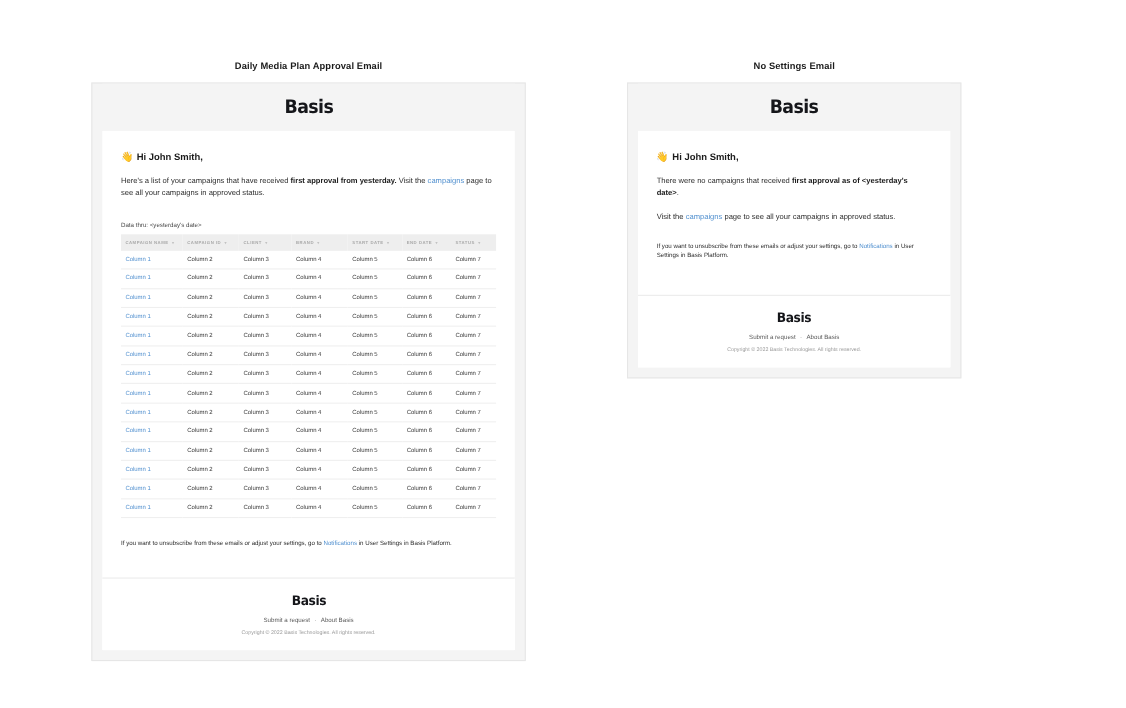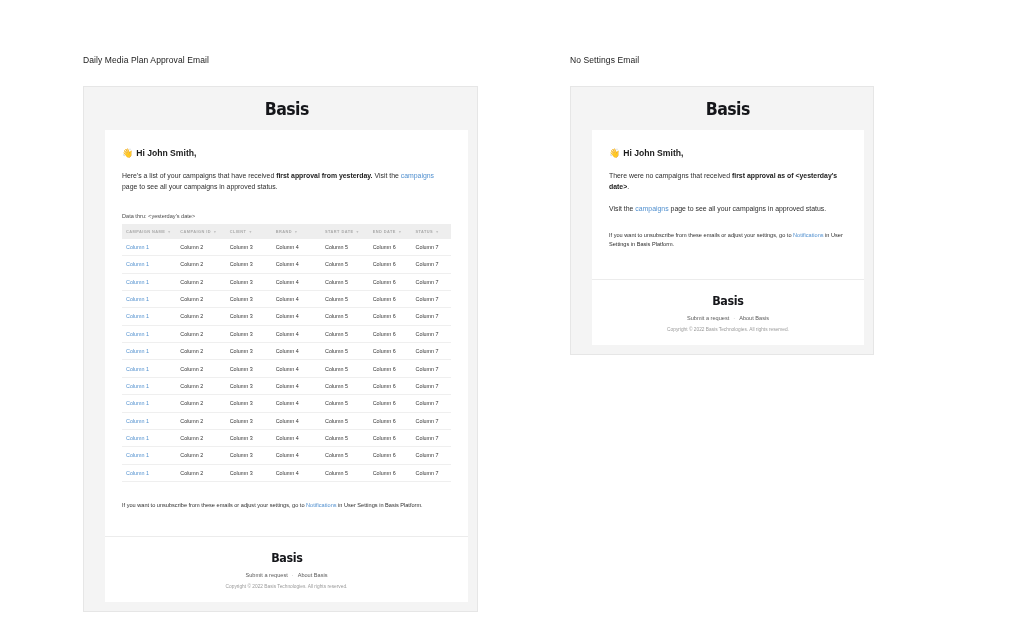--- a/index.html
+++ b/index.html
@@ -20,33 +20,34 @@
 
   
   .email-col {
     position: absolute;
     top: 0;
   }
   .email-col.left  { left: 83px;  width: 395px; }
   .email-col.right { left: 570px; width: 304px; }
 
   .col-title {
+    text-align: center;
     font-size: 8.5px;
-    font-weight: normal;
+    font-weight: bold;
     color: #1b1b1b;
     letter-spacing: 0.1px;
     margin-top: 55px;
   }
 
   
   .email-card {
-    margin-top: 21px;
+    margin-top: 10px;
     background: #f4f4f4;
     border: 1px solid #e6e6e6;
-    padding: 0 9px 9px 21px;
+    padding: 0 9px 9px 9px;
   }
 
   .brand-band {
     background: #f4f4f4;
     text-align: center;
     padding: 12px 0 11px 0;
   }
 
   .brand-logo {
     font-family: "DejaVu Sans", sans-serif;

